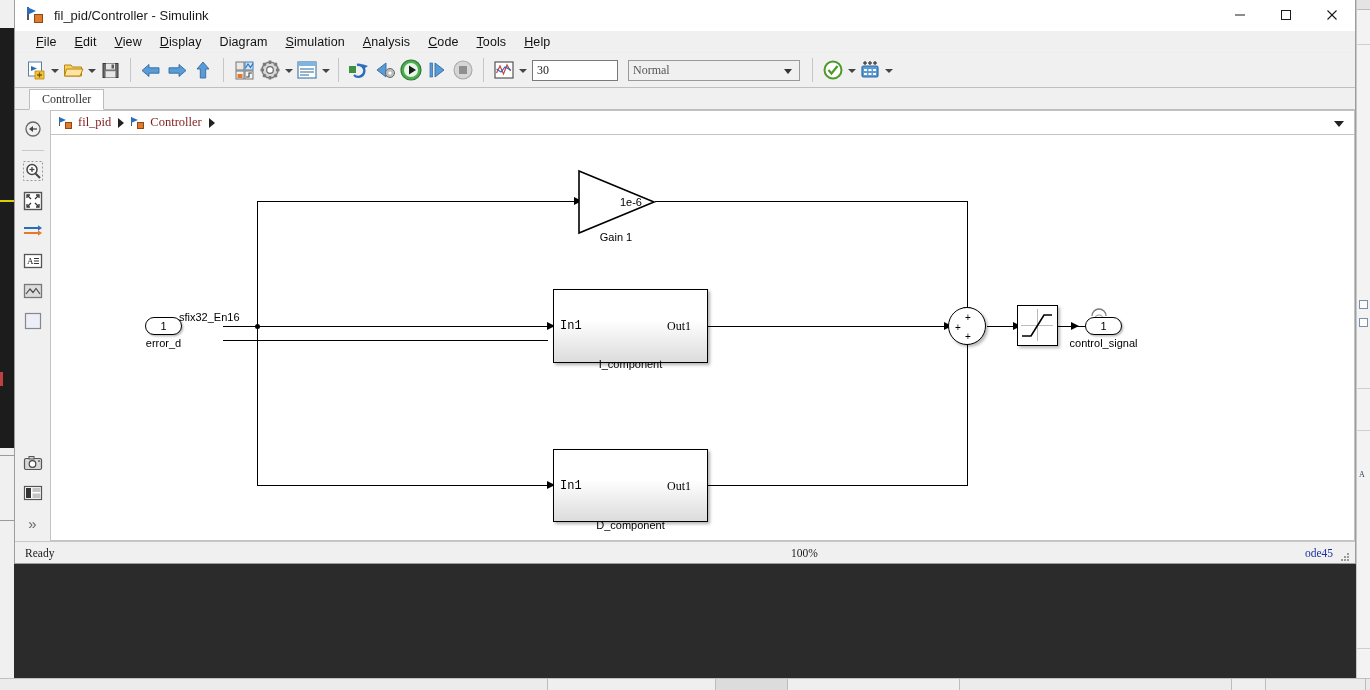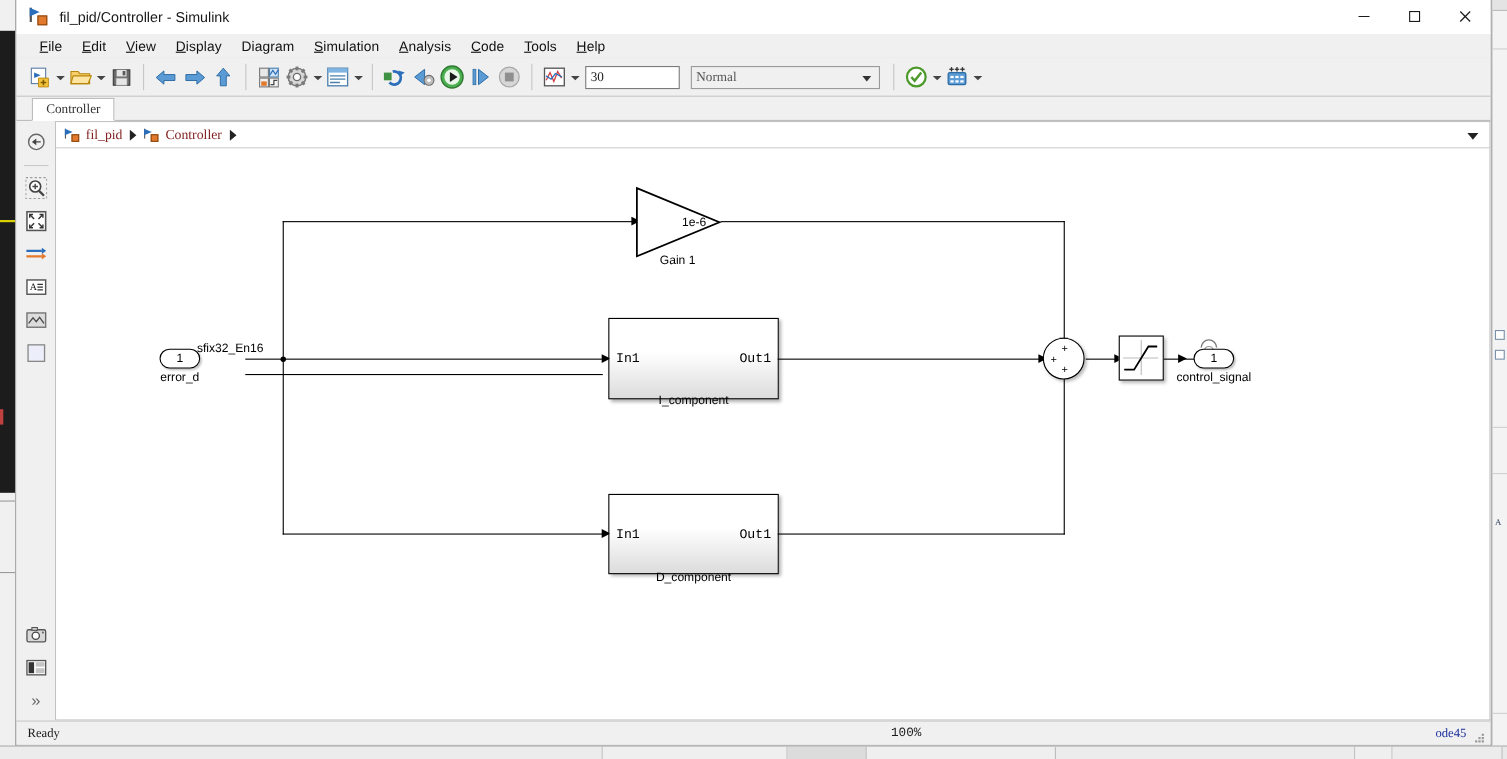--- a/index.html
+++ b/index.html
@@ -29,21 +29,21 @@
   .bg-right .rline { position:absolute; left:0; width:14px; height:1px; background:#cfcfcf; }
   .bg-right .ricon { position:absolute; left:2px; width:9px; height:9px; border:1px solid #7a8fa8; background:#fdfdfd; }
   .bg-right .rchar { position:absolute; left:2px; font-size:8px; color:#33415c; font-family:"Liberation Serif", serif; }
   .bg-top-tab {
     position:absolute; left:0; top:0; width:14px; height:10px; background:#e4e4e4;
     border-bottom:1px solid #bcbcbc;
   }
 
   
   .window {
-    position: absolute; left: 14px; top: 0; width: 1342px; height: 678px;
+    position: absolute; left: 14px; top: 0; width: 1342px; height: 564px;
     background: #f0f0f0;
     border: 1px solid #9d9d9d;
     border-top: none;
     display: flex; flex-direction: column;
   }
 
   
   .titlebar {
     height: 31px; background: #ffffff;
     display: flex; align-items: center;
@@ -204,22 +204,22 @@
   .subsys {
     position: absolute; border: 1.5px solid #000;
     background: linear-gradient(to bottom, #ffffff 0%, #ffffff 42%, #e9e9e9 78%, #dcdcdc 100%);
     box-shadow: 2px 2px 3px rgba(0,0,0,.30);
   }
   .port-in-txt {
     position: absolute; left: 6px; top: 50%; transform: translateY(-50%);
     font-size: 12px; color: #000; font-family: Liberation Mono, monospace;
   }
   .port-out-txt {
-    position: absolute; right: 6px; top: 50%; transform: translateY(-50%);
-    font-size: 12px; color: #000; font-family: Liberation Mono, monospace;
+    position: absolute; right: 16px; top: 50%; transform: translateY(-50%);
+    font-size: 12px; color: #000; font-family: Liberation Serif, serif;
   }
   .ioport {
     position: absolute; border: 1.5px solid #000; border-radius: 999px; background: #fff;
     display: flex; align-items: center; justify-content: center;
     font-size: 11px; color: #000; font-family: "Liberation Sans", sans-serif;
     box-shadow: 1.5px 1.5px 2px rgba(0,0,0,.25);
   }
   .sumblk {
     position: absolute; width: 38px; height: 38px; border: 1.5px solid #000; border-radius: 50%;
     background: #fff; box-shadow: 2px 2px 3px rgba(0,0,0,.28);
@@ -233,21 +233,21 @@
     box-shadow: 2px 2px 3px rgba(0,0,0,.28);
   }
 
   
   .statusbar {
     height: 22px; background: #f0f0f0; display: flex; align-items: center;
     border-top: 1px solid #c8c8c8; flex: none; position: relative;
     font-size: 11.5px;
   }
   .status-ready { margin-left: 10px; color: #1a1a1a; font-family: "Liberation Serif", serif; }
-  .status-zoom { position: absolute; left: 795px; color: #1a1a1a; font-family: Liberation Mono, monospace; }
+  .status-zoom { position: absolute; left: 776px; color: #1a1a1a; font-family: Liberation Serif, serif; }
   .status-solver { position: absolute; right: 22px; color: #1c2f9c; font-family: "Liberation Serif", serif; }
   .status-grip { position: absolute; right: 5px; bottom: 3px; width: 10px; height: 10px; }
   .status-grip i { position:absolute; width:2px; height:2px; background:#9a9a9a; }
 
   
   .taskbar {
     position: absolute; left: 0; top: 678px; width: 1370px; height: 12px;
     background: #e9e9e9; border-top: 1px solid #c0c0c0;
     display: flex;
   }

